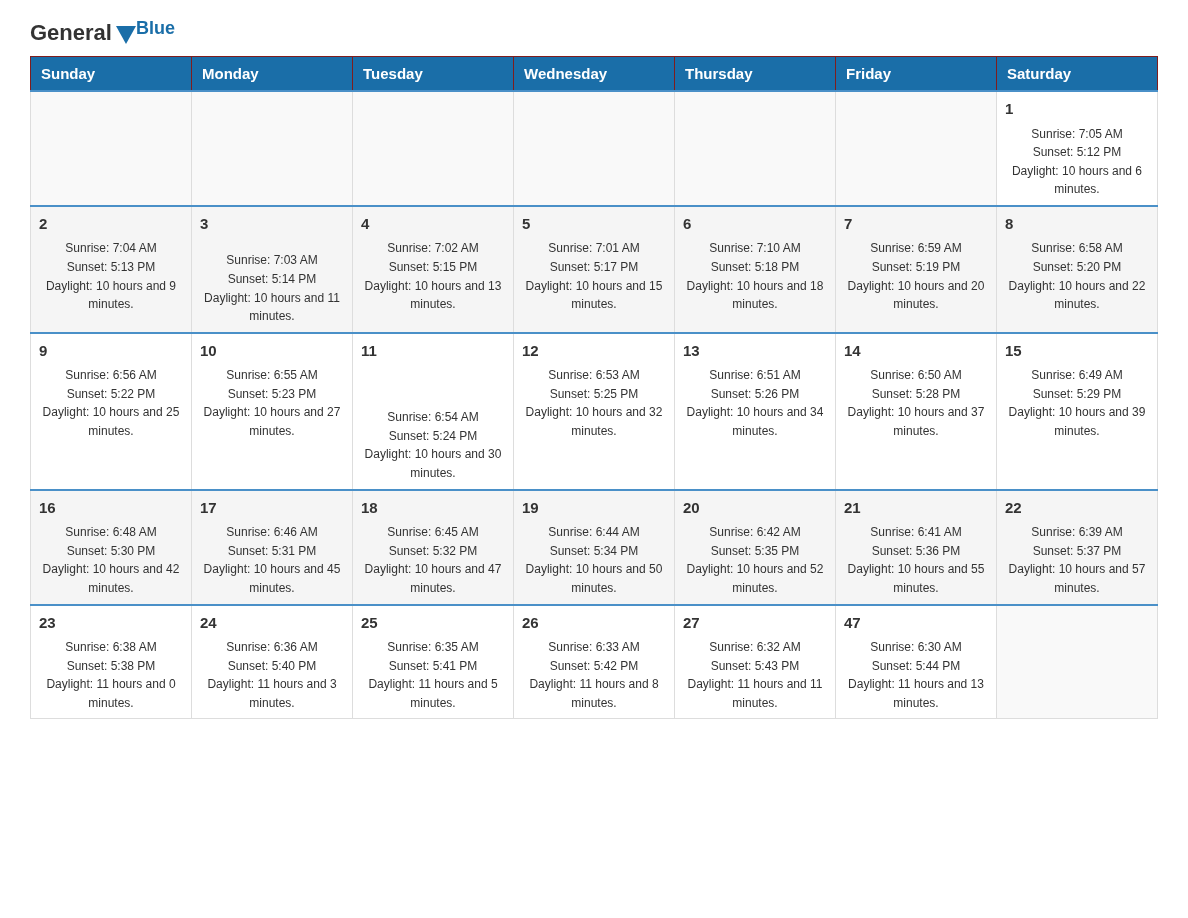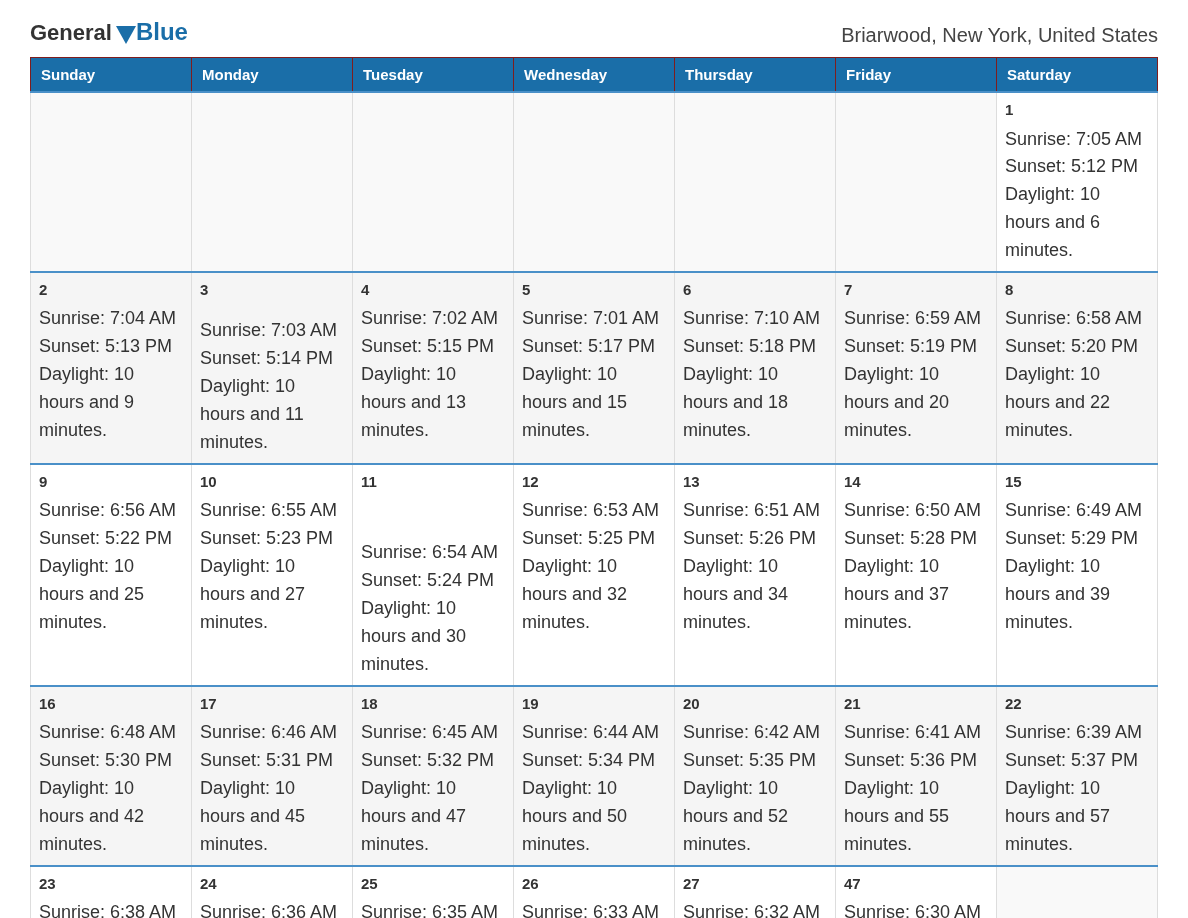--- a/index.html
+++ b/index.html
@@ -34,21 +34,21 @@
     .logo-triangle {
       width: 0;
       height: 0;
       border-left: 10px solid transparent;
       border-right: 10px solid transparent;
       border-top: 18px solid #1a6ea8;
       margin-left: 4px;
       margin-top: 4px;
     }
     .logo-blue {
-      font-size: 24px;
+      font-size: 18px;
       font-weight: bold;
       color: #1a6ea8;
       margin-top: -2px;
     }
     .title-block {
       text-align: right;
     }
     .month-title {
       font-size: 52px;
       font-weight: bold;
@@ -87,23 +87,24 @@
     .calendar tbody tr td.empty {
       background: #f9f9f9;
     }
     .day-number {
       font-size: 15px;
       font-weight: bold;
       display: block;
       margin-bottom: 4px;
     }
     .day-info {
-      font-size: 18px;
+      font-size: 12px;
       line-height: 1.55;
       color: #333;
+      text-align: center;
     }
     .calendar tbody tr:nth-child(odd) td {
       background: #fff;
     }
     .calendar tbody tr:nth-child(even) td {
       background: #f5f5f5;
     }
     .calendar tbody tr td.empty {
       background: #f9f9f9;
     }
@@ -122,21 +123,20 @@
 
 <div class="header">
   <div class="logo">
     <div class="logo-top">
       <span class="logo-general">General</span>
       <div class="logo-triangle"></div>
     </div>
     <span class="logo-blue">Blue</span>
   </div>
   <div class="title-block">
-    <div class="subtitle">Briarwood, New York, United States</div>
   </div>
 </div>
 
 <table class="calendar">
   <thead>
     <tr>
     <th>Sunday</th>
         <th>Monday</th>
         <th>Tuesday</th>
         <th>Wednesday</th>

